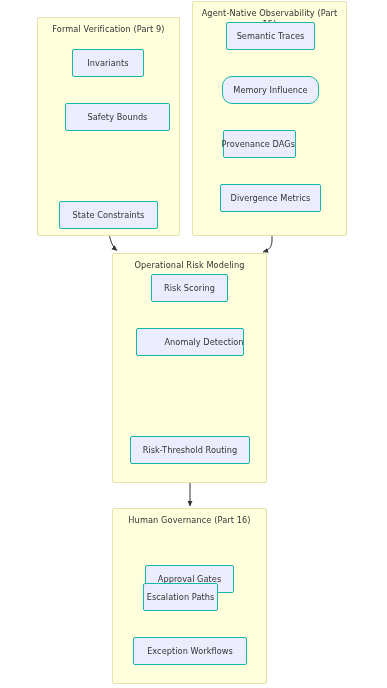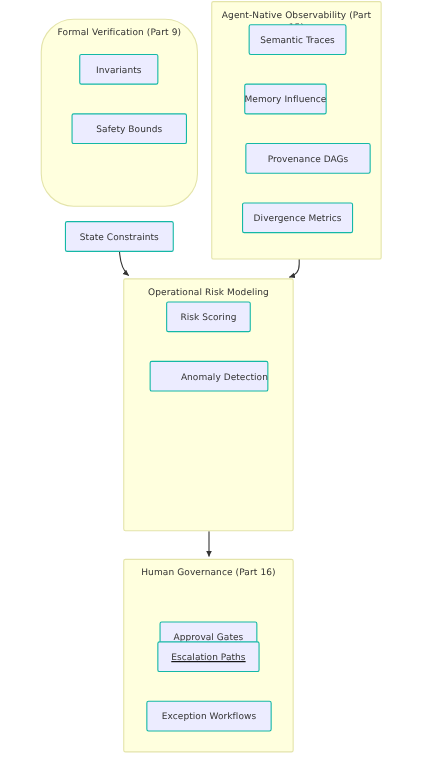--- a/index.html
+++ b/index.html
@@ -94,21 +94,21 @@
       </marker>
     </defs>
 
     <path d="M 108.5,207 L 108.5,224 C 108.5,236 111,245.5 117,250.5" fill="none" stroke="#333333" stroke-width="1" marker-end="url(#arrowhead)"></path>
 
     <path d="M 272,235 L 272,240 C 272,247 269,250 263,252" fill="none" stroke="#333333" stroke-width="1" marker-end="url(#arrowhead)"></path>
 
     <path d="M 190,483 L 190,506" fill="none" stroke="#333333" stroke-width="1" marker-end="url(#arrowhead)"></path>
   </svg>
 
-  <div class="cluster" style="left:37px; top:17px; width:143px; height:171px;border-radius:30px;">
+  <div class="cluster" style="left:37px; top:17px; width:143px; height:219px;">
     <div class="cluster-title">Formal Verification (Part 9)</div>
   </div>
 
   <div class="node" style="left:72px; top:49px; width:72px; height:28px;">
     <span class="node-label">Invariants</span>
   </div>
 
   <div class="node" style="left:65px; top:103px; width:105px; height:28px;">
     <span class="node-label">Safety Bounds</span>
   </div>
@@ -118,55 +118,58 @@
   </div>
 
   <div class="cluster" style="left:192px; top:1px; width:155px; height:235px;">
     <div class="cluster-title">Agent-Native Observability (Part 15)</div>
   </div>
 
   <div class="node" style="left:226px; top:22px; width:89px; height:28px;">
     <span class="node-label">Semantic Traces</span>
   </div>
 
-  <div class="node" style="left:222px; top:76px; width:75px; height:28px;">
+  <div class="node" style="left:222px; top:76px; width:97px; height:28px;border-radius:10px;">
     <span class="node-label">Memory Influence</span>
   </div>
 
-  <div class="node" style="left:223px; top:130px; width:114px; height:28px;">
+  <div class="node" style="left:223px; top:130px; width:73px; height:28px;justify-content:flex-end;">
     <span class="node-label">Provenance DAGs</span>
   </div>
 
   <div class="node" style="left:220px; top:184px; width:101px; height:28px;">
     <span class="node-label">Divergence Metrics</span>
   </div>
 
   <div class="cluster" style="left:112px; top:253px; width:155px; height:230px;">
     <div class="cluster-title">Operational Risk Modeling</div>
   </div>
 
   <div class="node" style="left:151px; top:274px; width:77px; height:28px;">
     <span class="node-label">Risk Scoring</span>
   </div>
 
   <div class="node" style="left:136px; top:328px; width:108px; height:28px;padding-left:28px;">
     <span class="node-label">Anomaly Detection</span>
   </div>
 
 
+  <div class="node" style="left:130px; top:436px; width:120px; height:28px;">
+    <span class="node-label">Risk-Threshold Routing</span>
+  </div>
 
   <div class="cluster" style="left:112px; top:508px; width:155px; height:176px;">
     <div class="cluster-title">Human Governance (Part 16)</div>
   </div>
 
   <div class="node" style="left:145px; top:529px; width:89px; height:28px;margin-top:36px;">
     <span class="node-label">Approval Gates</span>
   </div>
 
-  <div class="node" style="left:143px; top:583px; width:93px; height:28px;text-decoration:underline;">
+  <div class="node" style="left:143px; top:583px; width:75px; height:28px;">
     <span class="node-label">Escalation Paths</span>
   </div>
 
   <div class="node" style="left:133px; top:637px; width:114px; height:28px;">
     <span class="node-label">Exception Workflows</span>
   </div>
 
 </div>
 
 </body></html>

